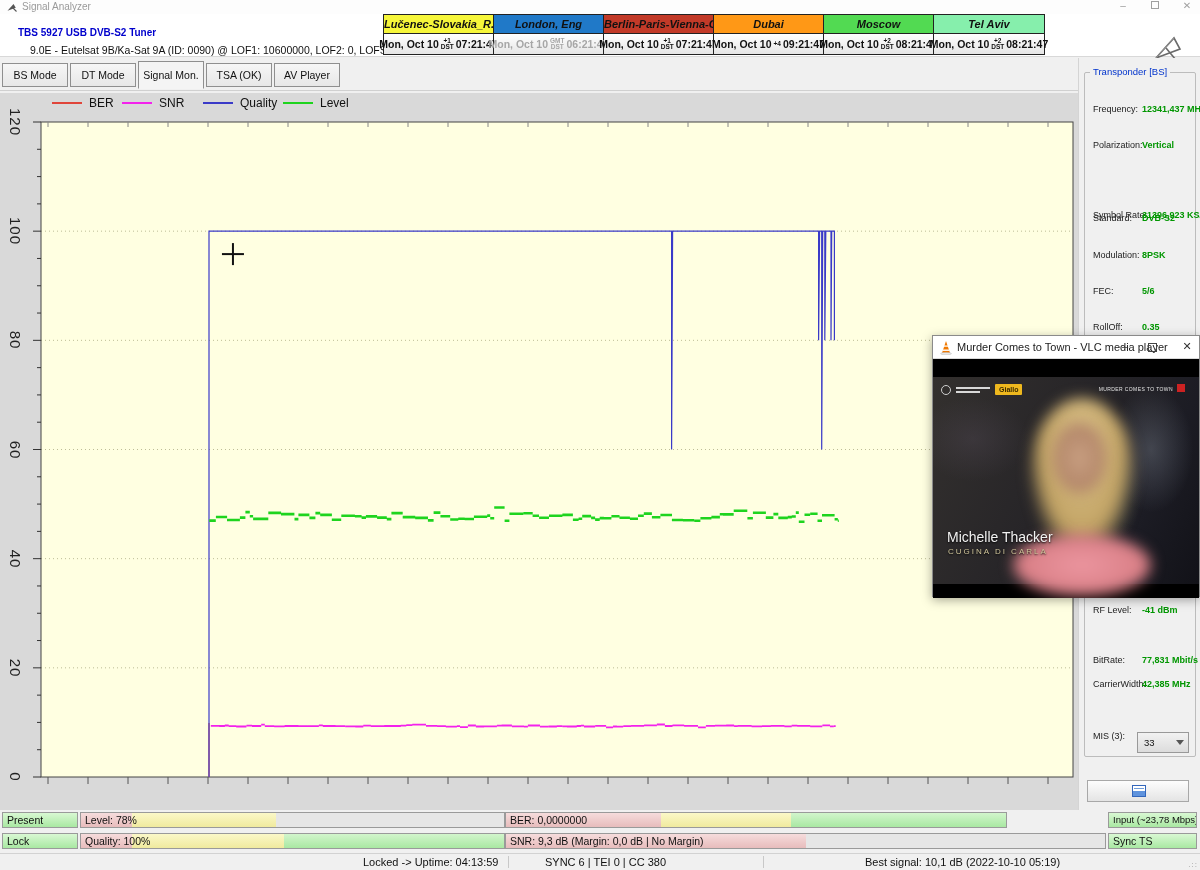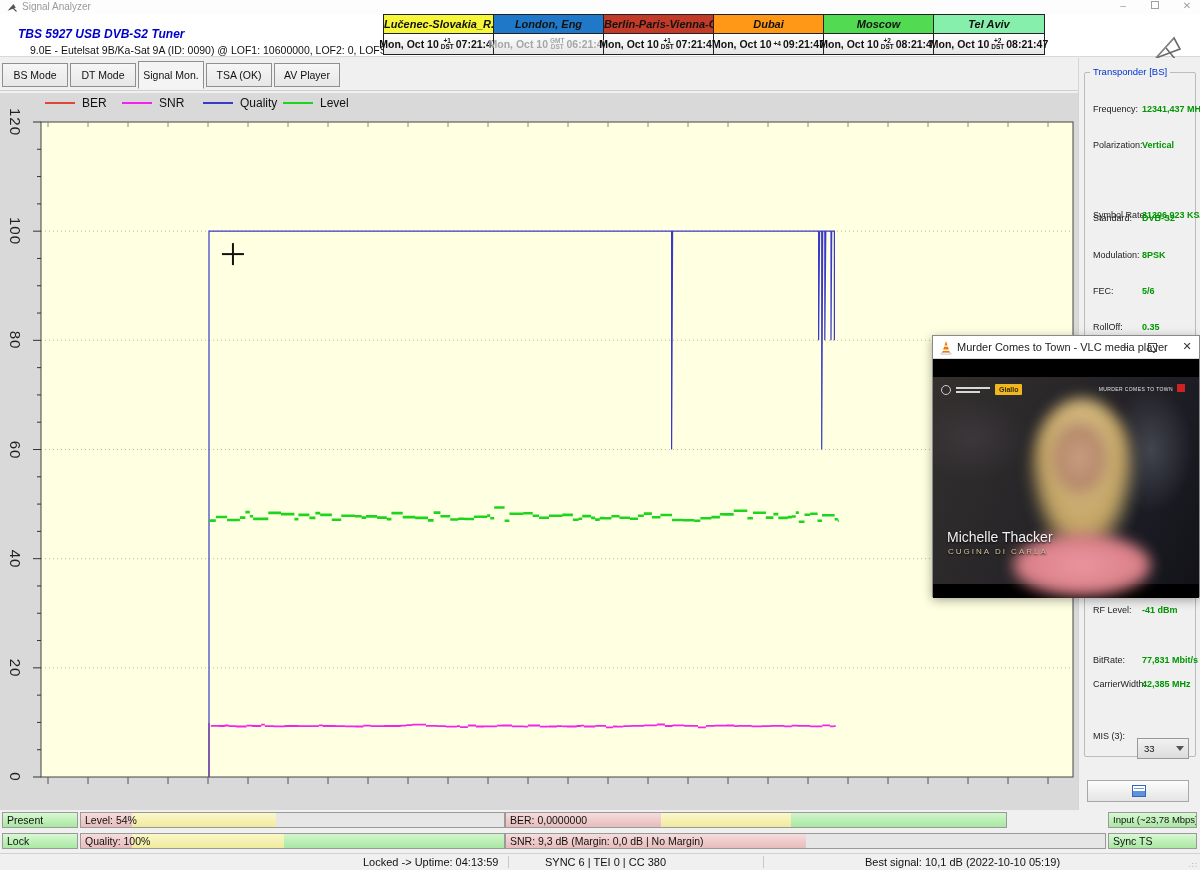--- a/index.html
+++ b/index.html
@@ -9,21 +9,21 @@
 
   
   .titlebar { position:absolute; left:0; top:0; width:1200px; height:14px; background:#fdfdfd; }
   .titlebar .apptitle { position:absolute; left:22px; top:1px; font-size:10px; color:#9a9a9a; }
   .appicon { position:absolute; left:6px; top:1px; width:12px; height:12px; }
   .winbtn { position:absolute; top:0px; font-size:10px; color:#a0a0a0; width:18px; text-align:center; cursor:default; }
   .winbtn.min { left:1114px; } .winbtn.max { left:1146px; } .winbtn.cls { left:1178px; }
 
   
   .header { position:absolute; left:0; top:14px; width:1200px; height:43px; background:#ffffff; border-bottom:1px solid #d8d8d8; }
-  .tuner-title { position:absolute; left:18px; top:13px; font-size:12px; font-weight:bold; color:#0000cc;font-style:italic; }
+  .tuner-title { position:absolute; left:18px; top:13px; font-size:10px; font-weight:bold; color:#0000cc; }
   .tuner-subtitle { position:absolute; left:30px; top:30px; font-size:10.5px; color:#111; }
 
   
   #clocks { position:absolute; left:383px; top:0px; display:flex; border:1px solid #222; }
   .clock-col { width:110px; border-right:1px solid #222; }
   .clock-col:last-child { border-right:none; }
   .clock-head { height:19px; border-bottom:1px solid #222; font-size:11px; font-weight:bold; font-style:italic; color:#111; text-align:center; line-height:19px; overflow:hidden; white-space:nowrap; }
   .clock-time { height:20px; background:linear-gradient(#ffffff,#e6e6e6); display:flex; align-items:center; justify-content:center; font-size:10.5px; font-weight:bold; color:#111; white-space:nowrap; }
   .clock-time.dim { color:#a6a6a6; }
   .tz { display:inline-flex; flex-direction:column; align-items:center; margin:0 2px; }
@@ -52,21 +52,21 @@
 
   
   .sidebar { position:absolute; left:1078px; top:58px; width:122px; height:752px; background:#f0f0f0; border-left:1px solid #d4d4d4; }
   .groupbox { position:absolute; left:5px; top:14px; width:112px; height:685px; border:1px solid #bcbcbc; border-radius:2px; }
   .groupbox-title { position:absolute; left:5px; top:-7px; background:#f0f0f0; padding:0 3px; font-size:9.5px; color:#0033cc; }
   .sb-field { position:absolute; left:0; width:112px; height:12px; }
   .sb-label { position:absolute; left:8px; font-size:9px; color:#222; white-space:nowrap; }
   .sb-value { position:absolute; left:57px; font-size:9px; font-weight:bold; color:#009600; white-space:nowrap; }
   .mis-row { position:absolute; left:0; width:112px; }
   .mis-label { position:absolute; left:8px; top:5px; font-size:9px; color:#222;text-align:right; }
-  .mis-select { position:absolute; left:52px; top:12px; width:52px; height:21px; background:linear-gradient(#f2f2f2,#dcdcdc); border:1px solid #999; font-size:9.5px; color:#111; line-height:19px; padding-left:6px; cursor:pointer; }
+  .mis-select { position:absolute; left:52px; top:6px; width:52px; height:21px; background:linear-gradient(#f2f2f2,#dcdcdc); border:1px solid #999; font-size:9.5px; color:#111; line-height:19px; padding-left:6px; cursor:pointer; }
   .mis-chevron { position:absolute; right:4px; top:7px; width:0; height:0; border-left:4px solid transparent; border-right:4px solid transparent; border-top:5px solid #555; }
   .sb-button { position:absolute; left:8px; top:722px; width:102px; height:22px; background:linear-gradient(#fdfdfd,#e4e4e4); border:1px solid #a8a8a8; cursor:pointer; }
   .sb-button-icon { position:absolute; left:44px; top:4px; width:14px; height:12px; border:1px solid #3366bb; background:linear-gradient(#ffffff 0 50%, #5f93dd 50% 100%); }
   .sb-button-icon::after { content:""; position:absolute; left:1px; right:1px; top:2px; border-top:1px solid #6f9cd8; }
 
   
   .vlc { position:absolute; left:932px; top:335px; width:268px; height:262px; background:#000; border:1px solid #8a8a8a; box-shadow:0 3px 10px rgba(0,0,0,0.35); z-index:50; }
   .vlc-titlebar { position:absolute; left:0; top:0; width:100%; height:23px; background:#ffffff; border-bottom:1px solid #dadada; }
   .vlc-title { position:absolute; left:24px; top:5px; font-size:11px; color:#222; white-space:nowrap; }
   .vlc-cone { position:absolute; left:7px; top:5px; }
@@ -209,21 +209,21 @@
         <div class="tab" style="left: 2px;">BS Mode</div>
         <div class="tab" style="left: 70px;">DT Mode</div>
         <div class="tab active" style="left: 138px;">Signal Mon.</div>
         <div class="tab" style="left: 206px;">TSA (OK)</div>
         <div class="tab" style="left: 274px;">AV Player</div>
       </div>
     </div>
 
   <div class="chart-panel">
     <div class="legend" id="legend">
-        <span class="legend-item" style="left: 45px; align-items: center;">
+        <span class="legend-item" style="left: 52px; align-items: center;">
           <span class="legend-line" style="border-top-color: rgb(224, 69, 58);"></span>
           <span class="legend-label">BER</span>
         </span>
         <span class="legend-item" style="left: 122px;">
           <span class="legend-line" style="border-top-color: rgb(243, 34, 236);"></span>
           <span class="legend-label">SNR</span>
         </span>
         <span class="legend-item" style="left: 203px;">
           <span class="legend-line" style="border-top-color: rgb(58, 58, 200);"></span>
           <span class="legend-label">Quality</span>
@@ -428,21 +428,21 @@
       </div>
     </div>
   </div>
 
   <div class="bar greenbar" style="left:2px;top:812px;width:76px;">
     <span class="bar-label">Present</span>
   </div>
   <div class="bar" style="left:80px;top:812px;width:425px;">
       <div class="fill pink" style="left: 0%; width: 12%;"></div>
       <div class="fill yellow" style="left: 12%; width: 34%;"></div>
-      <span class="bar-label">Level: 54%</span>
+      <span class="bar-label">Level: 78%</span>
     </div>
   <div class="bar" style="left:505px;top:812px;width:502px;">
       <div class="fill pink" style="left: 0%; width: 31%;"></div>
       <div class="fill yellow" style="left: 31%; width: 26%;"></div>
       <div class="fill green" style="left: 57%; width: 43%;"></div>
       <span class="bar-label">BER: 0,0000000</span>
     </div>
   <div class="bar greenbar" style="left:1108px;top:812px;width:89px;">
     <span class="bar-label" style="font-size:9.5px;">Input (~23,78 Mbps)</span>
   </div>

